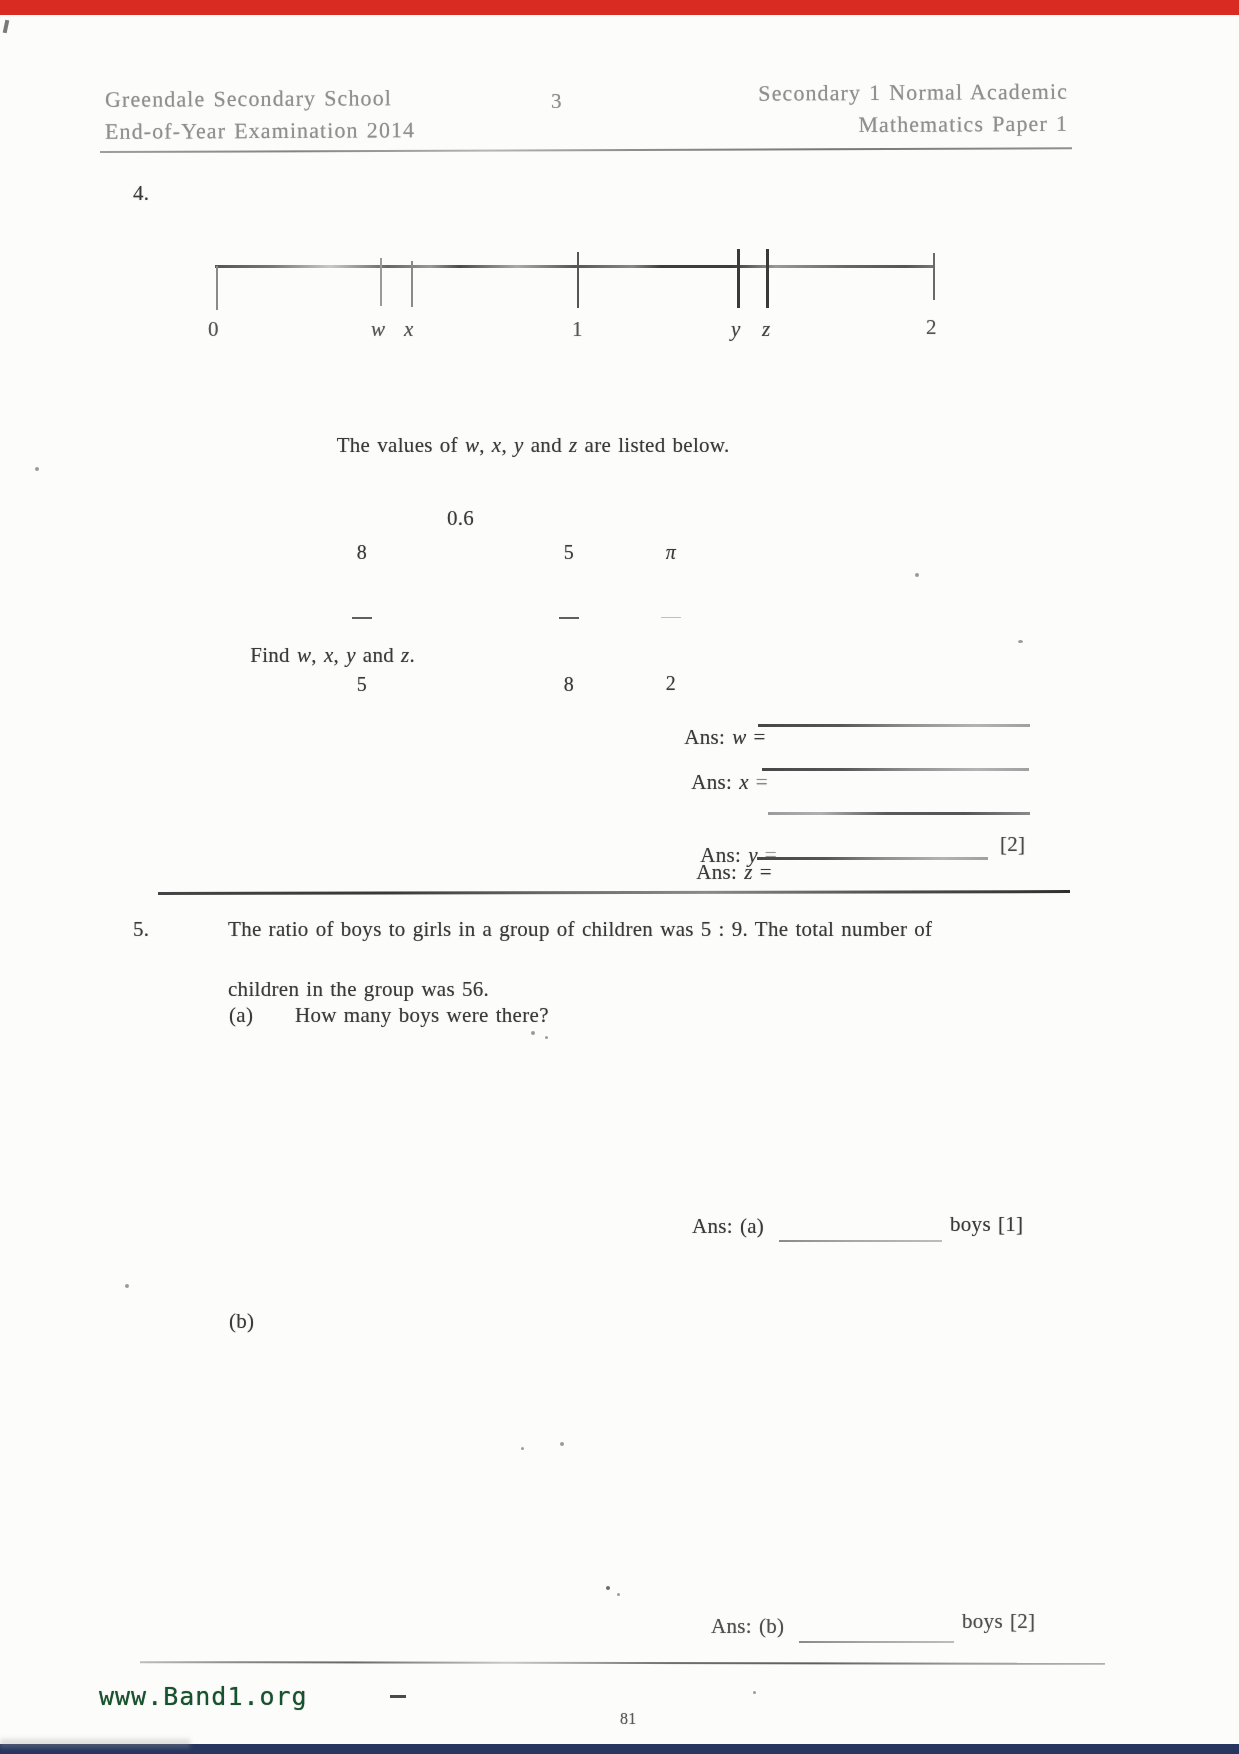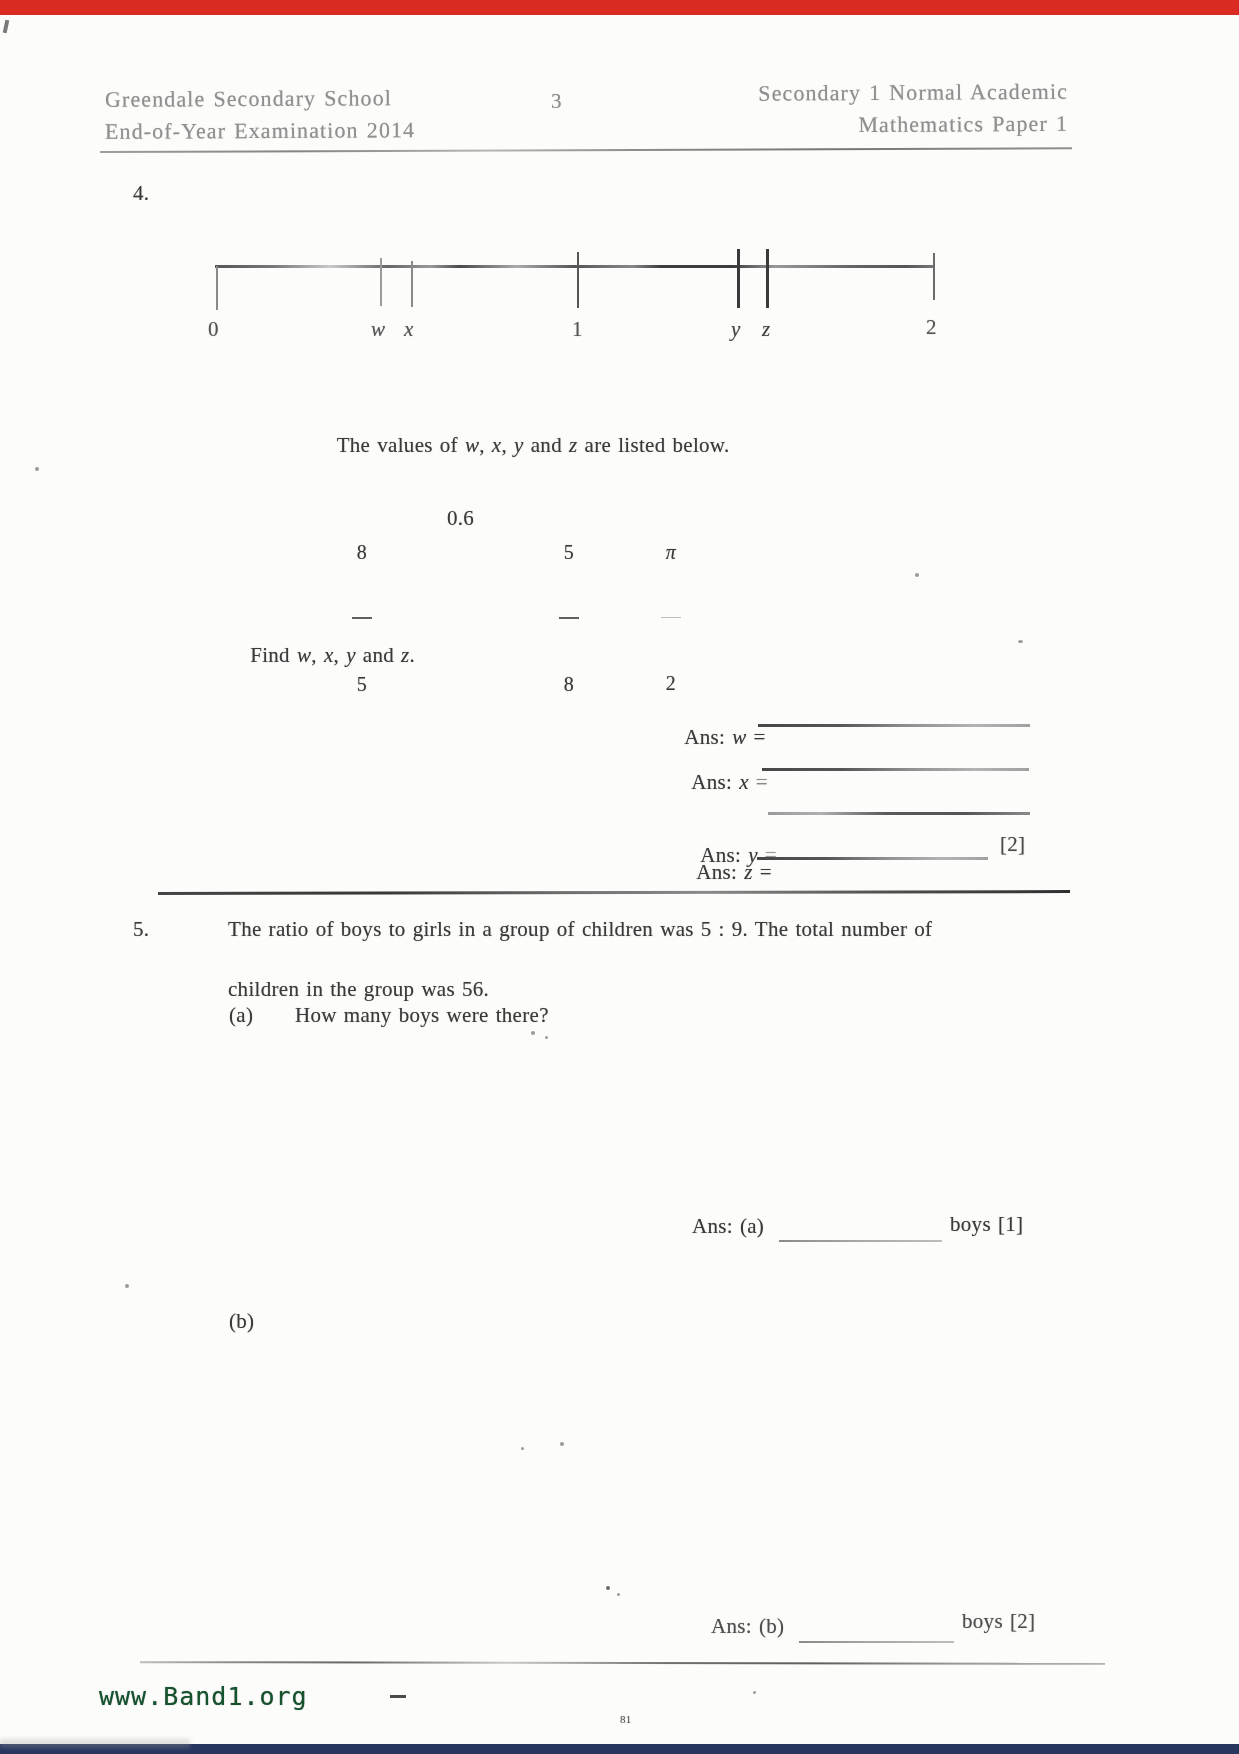--- a/index.html
+++ b/index.html
@@ -121,21 +121,21 @@
 
   <div class="abs t" style="left:711px;top:1613px;color:#4f4f4f;">Ans: (b)</div>
   <div class="faintline" style="left:799px;top:1641px;width:155px;"></div>
   <div class="abs t" style="left:962px;top:1608px;color:#4f4f4f;">boys [2]</div>
 
   <div class="bar" style="left:140px;top:1662px;width:965px;height:2px;transform:rotate(.1deg);
               background:linear-gradient(90deg,#bdbdbd 0%,#8a8a8a 10%,#666 22%,#c9c9c9 38%,#707070 55%,#5f5f5f 70%,#9a9a9a 85%,#b0b0b0 100%);"></div>
   <div class="abs" style="left:54px;top:1682px;font-family:'DejaVu Sans Mono',monospace;font-size:25px;color:#14532d;
               letter-spacing:1px;text-shadow:0 0 1px rgba(30,30,30,.6);margin-left:45px;">www.Band1.org</div>
   <div class="bar" style="left:390px;top:1695px;width:16px;height:3px;background:#4a4a4a;"></div>
-  <div class="abs t" style="left:620px;top:1706px;font-size:11px;color:#5a5a5a;">81</div>
+  <div class="abs t" style="left:620px;top:1706px;font-size:16px;color:#5a5a5a;">81</div>
   <div class="abs" style="left:0;top:1739px;width:190px;height:9px;background:rgba(155,155,155,.3);filter:blur(2px);"></div>
 
   <div class="bar" style="left:4px;top:20px;width:4px;height:13px;background:#7a7a7a;transform:rotate(12deg);"></div>
   <div class="spk" style="left:35px;top:467px;"></div>
   <div class="spk" style="left:915px;top:573px;"></div>
   <div class="spk" style="left:1018px;top:640px;width:5px;height:3px;"></div>
   <div class="spk" style="left:531px;top:1031px;"></div>
   <div class="spk" style="left:545px;top:1036px;width:3px;height:3px;"></div>
   <div class="spk" style="left:125px;top:1284px;"></div>
   <div class="spk" style="left:560px;top:1442px;"></div>

